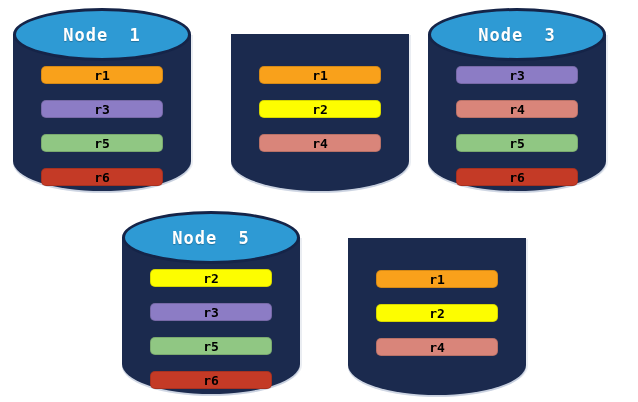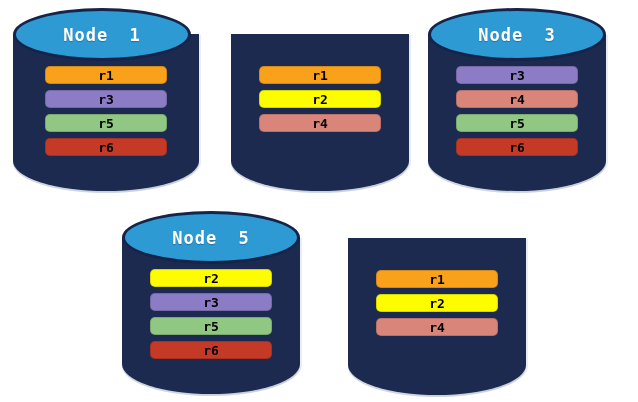--- a/index.html
+++ b/index.html
@@ -13,21 +13,21 @@
     height: 402px;
     background: #ffffff;
     overflow: hidden;
     font-family: "DejaVu Sans Mono", "Liberation Mono", monospace;
   }
   .node {
     position: absolute;
     width: 178px;
     height: 183px;
   }
-  .pos-n1 { left: 13px;  top: 8px; padding-left: 8px;   }
+  .pos-n1 { left: 13px;  top: 8px;   }
   .pos-n2 { left: 231px; top: 8px;   }
   .pos-n3 { left: 428px; top: 8px;   }
   .pos-n4 { left: 122px; top: 211px; }
   .pos-n5 { left: 348px; top: 212px; }
 
   .cyl-body {
     position: absolute;
     top: 26px; left: 0; right: 0; bottom: 0;
     background: #1b2a4e;
     border-radius: 0 0 50% 50% / 0 0 30px 30px;
@@ -56,21 +56,21 @@
     text-shadow: 0 1px 1px rgba(0,0,0,0.25);
   }
   .bars {
     position: absolute;
     left: 50%;
     transform: translateX(-50%);
     top: 58px;
     width: 122px;
     display: flex;
     flex-direction: column;
-    gap: 6px;
+    gap: 16px;
     z-index: 3;
   }
   .bar {
     height: 18px;
     border-radius: 5px;
     border: 1px solid rgba(0, 0, 0, 0.15);
     box-sizing: border-box;
     display: flex;
     align-items: center;
     justify-content: center;

